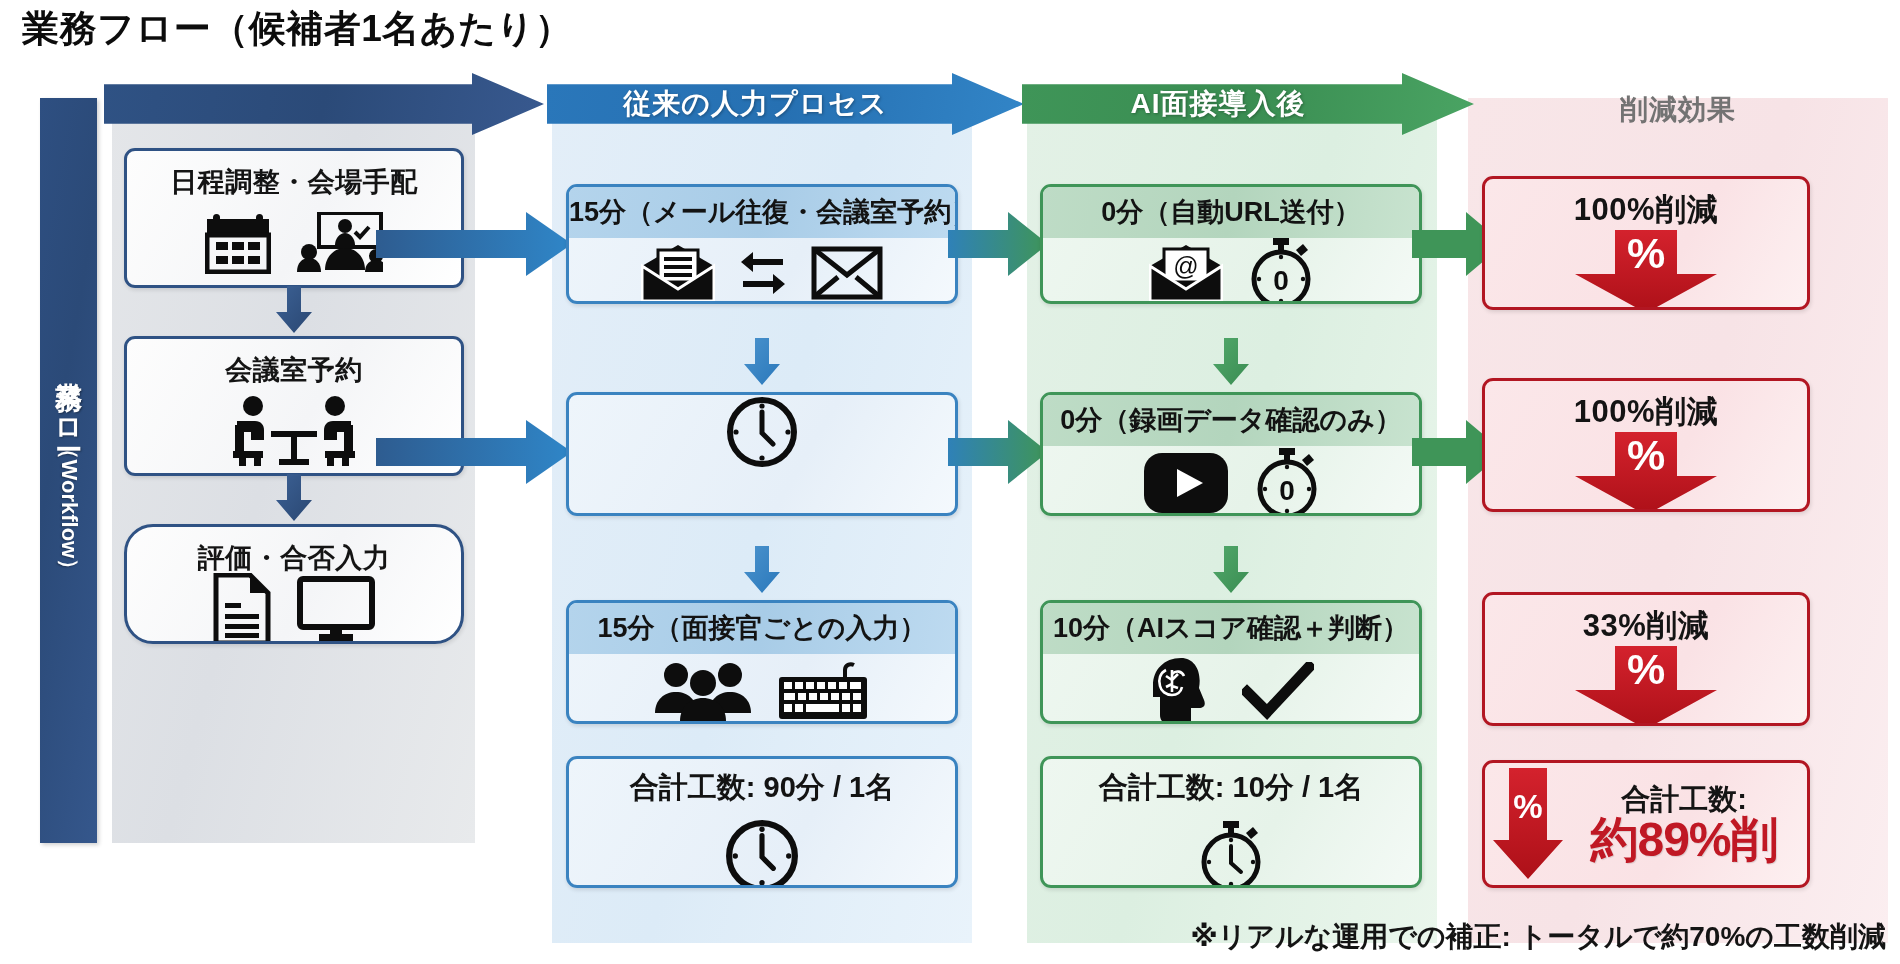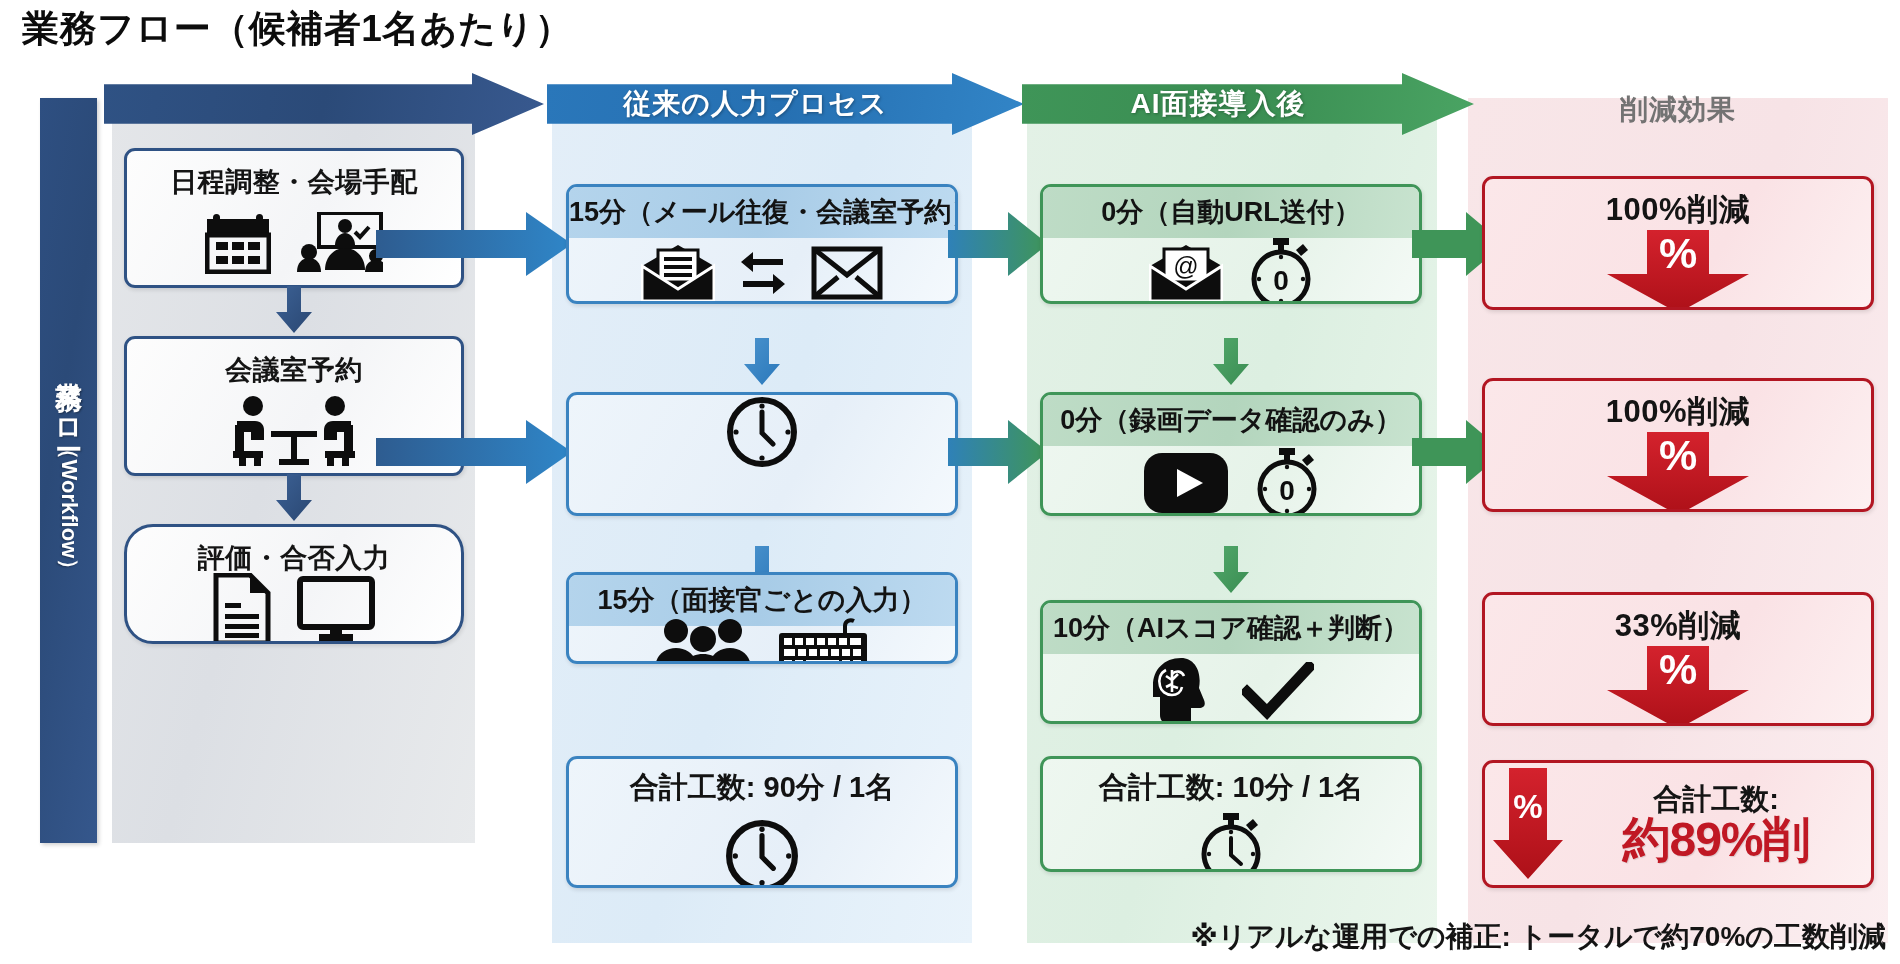--- a/index.html
+++ b/index.html
@@ -197,45 +197,45 @@
   .card-ai .card-head {
     font-size: 27px;
     color: #131313;
     background: linear-gradient(100deg, #bedcc6 0%, #b3d5bd 50%, #c8e3cf 100%);
     padding: 7px 0 8px 0;
   }
 
   
   .card-eff {
     left: 1482px;
-    width: 392px;
+    width: 328px;
     border: 3px solid #b21622;
     background: linear-gradient(120deg, #fbe7e9 0%, #fae2e5 60%, #fdf0f1 100%);
   }
   .card-eff .card-head {
     font-size: 31px;
     color: #141414;
     padding-top: 10px;
     letter-spacing: 0.5px;
   }
 
   
   #wf-card-0 { top: 148px; height: 140px; }
   #wf-card-1 { top: 336px; height: 140px; }
   #wf-card-2 { top: 524px; height: 120px; border-radius: 29px; }
 
   #man-card-0 { top: 184px; height: 120px; }
   #man-card-1 { top: 392px; height: 124px; }
-  #man-card-2 { top: 572px; height: 92px; }
+  #man-card-2 { top: 600px; height: 124px; }
   #man-card-3 { top: 756px; height: 132px; }
 
   #ai-card-0  { top: 184px; height: 120px; }
   #ai-card-1  { top: 392px; height: 124px; }
   #ai-card-2  { top: 600px; height: 124px; }
-  #ai-card-3  { top: 756px; height: 116px; }
+  #ai-card-3  { top: 756px; height: 132px; }
 
   #eff-card-0 { top: 176px; height: 134px; }
   #eff-card-1 { top: 378px; height: 134px; }
   #eff-card-2 { top: 592px; height: 134px; }
   #eff-card-3 { top: 760px; height: 128px; }
 
   .body-h-wf  { height: calc(100% - 48px); }
   .body-h-box { height: calc(100% - 44px); }
 
   

